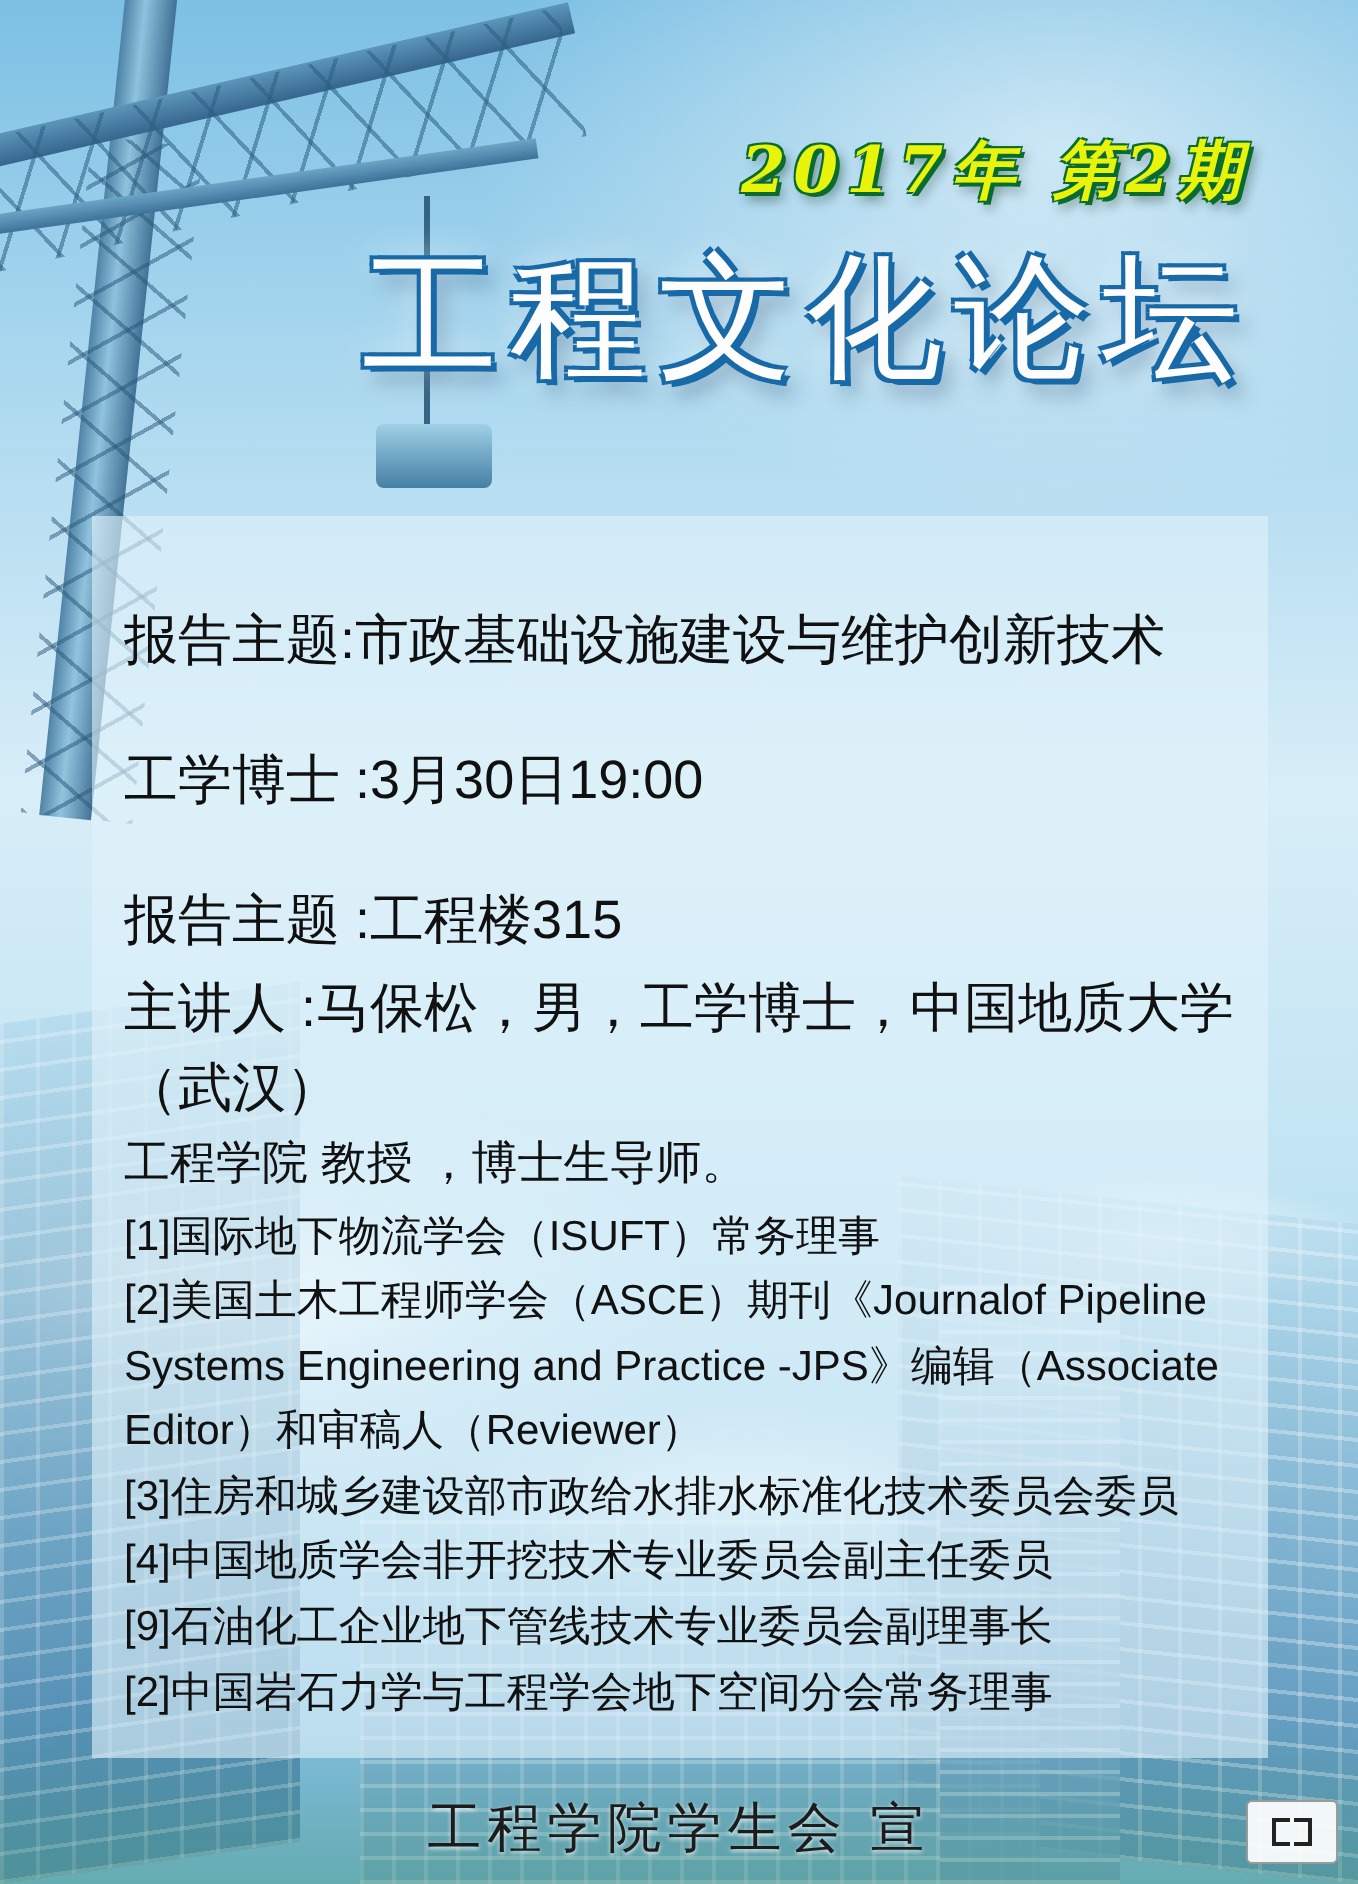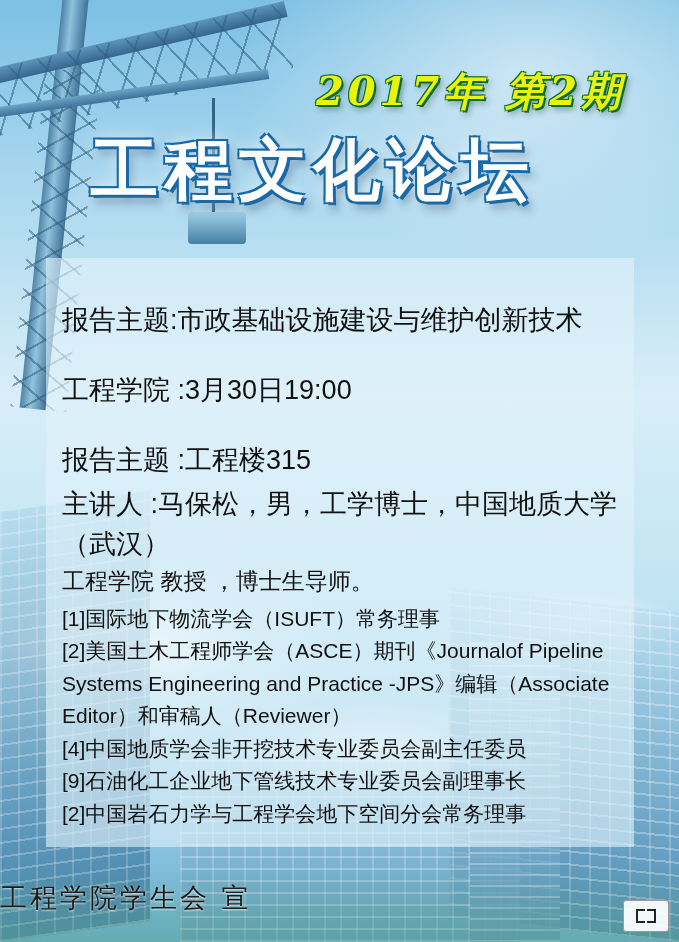--- a/index.html
+++ b/index.html
@@ -147,47 +147,46 @@
     position: absolute;
     left: 0; right: 0; top: 64px;
     text-align: right;
     padding-right: 54px;
     z-index: 5;
   }
   .issue-line {
     font-family: "DejaVu Serif", serif;
     font-style: italic;
     font-weight: bold;
-    font-size: 40px;
+    font-size: 32px;
     letter-spacing: 4px;
     color: #e8f40b;
     text-shadow:
       2px 2px 0 #0a6b2f,
       -1px -1px 0 #0a6b2f,
       1px -1px 0 #0a6b2f,
       -1px 1px 0 #0a6b2f,
       3px 4px 6px rgba(0,40,10,0.45);
     margin: 0;
   }
   .title-line {
     font-family: "DejaVu Serif", serif;
-    font-weight: bold;
+    font-weight: normal;
     font-size: 68px;
     letter-spacing: 6px;
     color: #fdfdfd;
     text-shadow:
       3px 3px 0 #1769a8,
       -2px -2px 0 #1769a8,
       2px -2px 0 #1769a8,
       -2px 2px 0 #1769a8,
       0 0 18px rgba(255,255,255,0.85),
       5px 7px 10px rgba(10,50,90,0.5);
     margin: 6px 0 0 0;
     white-space: nowrap;
-    text-align: center;
   }
   
   .panel {
     position: absolute;
     left: 46px;
     top: 258px;
     width: 588px;
     padding: 14px 14px 16px 16px;
     background: rgba(224,242,250,0.62);
     box-sizing: border-box;
@@ -217,22 +216,22 @@
   }
   .cred-list li {
     font-size: 21px;
     line-height: 1.55;
     color: #111111;
   }
   
   .footer {
     position: absolute;
     left: 0; right: 0;
-    bottom: 26px;
-    text-align: left;
+    bottom: 10px;
+    text-align: center;
     z-index: 7;
   }
   .footer-text {
     font-family: "DejaVu Serif", serif;
     font-size: 27px;
     letter-spacing: 3px;
     color: #1c1c1c;
     text-shadow: 0 1px 2px rgba(255,255,255,0.8);
   }
   
@@ -295,35 +294,36 @@
     <div class="title-line">工程文化论坛</div>
   </div>
 
   <div class="panel">
 
     <div class="field-row">
       <span>报告主题</span><span>:</span><span>市政基础设施建设与维护创新技术</span>
     </div>
 
     <div class="field-row">
-      <span>工程学院</span> <span>:</span><span>3月30日19:00</span>
+      <span>工学博士</span> <span>:</span><span>3月30日19:00</span>
     </div>
 
     <div class="field-row">
       <span>报告主题</span> <span>:</span><span>工程楼315</span>
     </div>
 
     <div class="speaker-block">
       <span>主讲人</span> <span>:</span><span>马保松，男，工学博士，中国地质大学（武汉）</span>
       <div class="speaker-cont">工程学院 教授 ，博士生导师。</div>
     </div>
 
     <ul class="cred-list">
       <li>[1]国际地下物流学会（ISUFT）常务理事</li>
       <li>[2]美国土木工程师学会（ASCE）期刊《Journalof Pipeline Systems Engineering and Practice -JPS》编辑（Associate Editor）和审稿人（Reviewer）</li>
+      <li>[3]住房和城乡建设部市政给水排水标准化技术委员会委员</li>
       <li>[4]中国地质学会非开挖技术专业委员会副主任委员</li>
       <li>[9]石油化工企业地下管线技术专业委员会副理事长</li>
       <li>[2]中国岩石力学与工程学会地下空间分会常务理事</li>
     </ul>
 
   </div>
 
   <div class="footer">
     <span class="footer-text">工程学院学生会  宣</span>
   </div>

